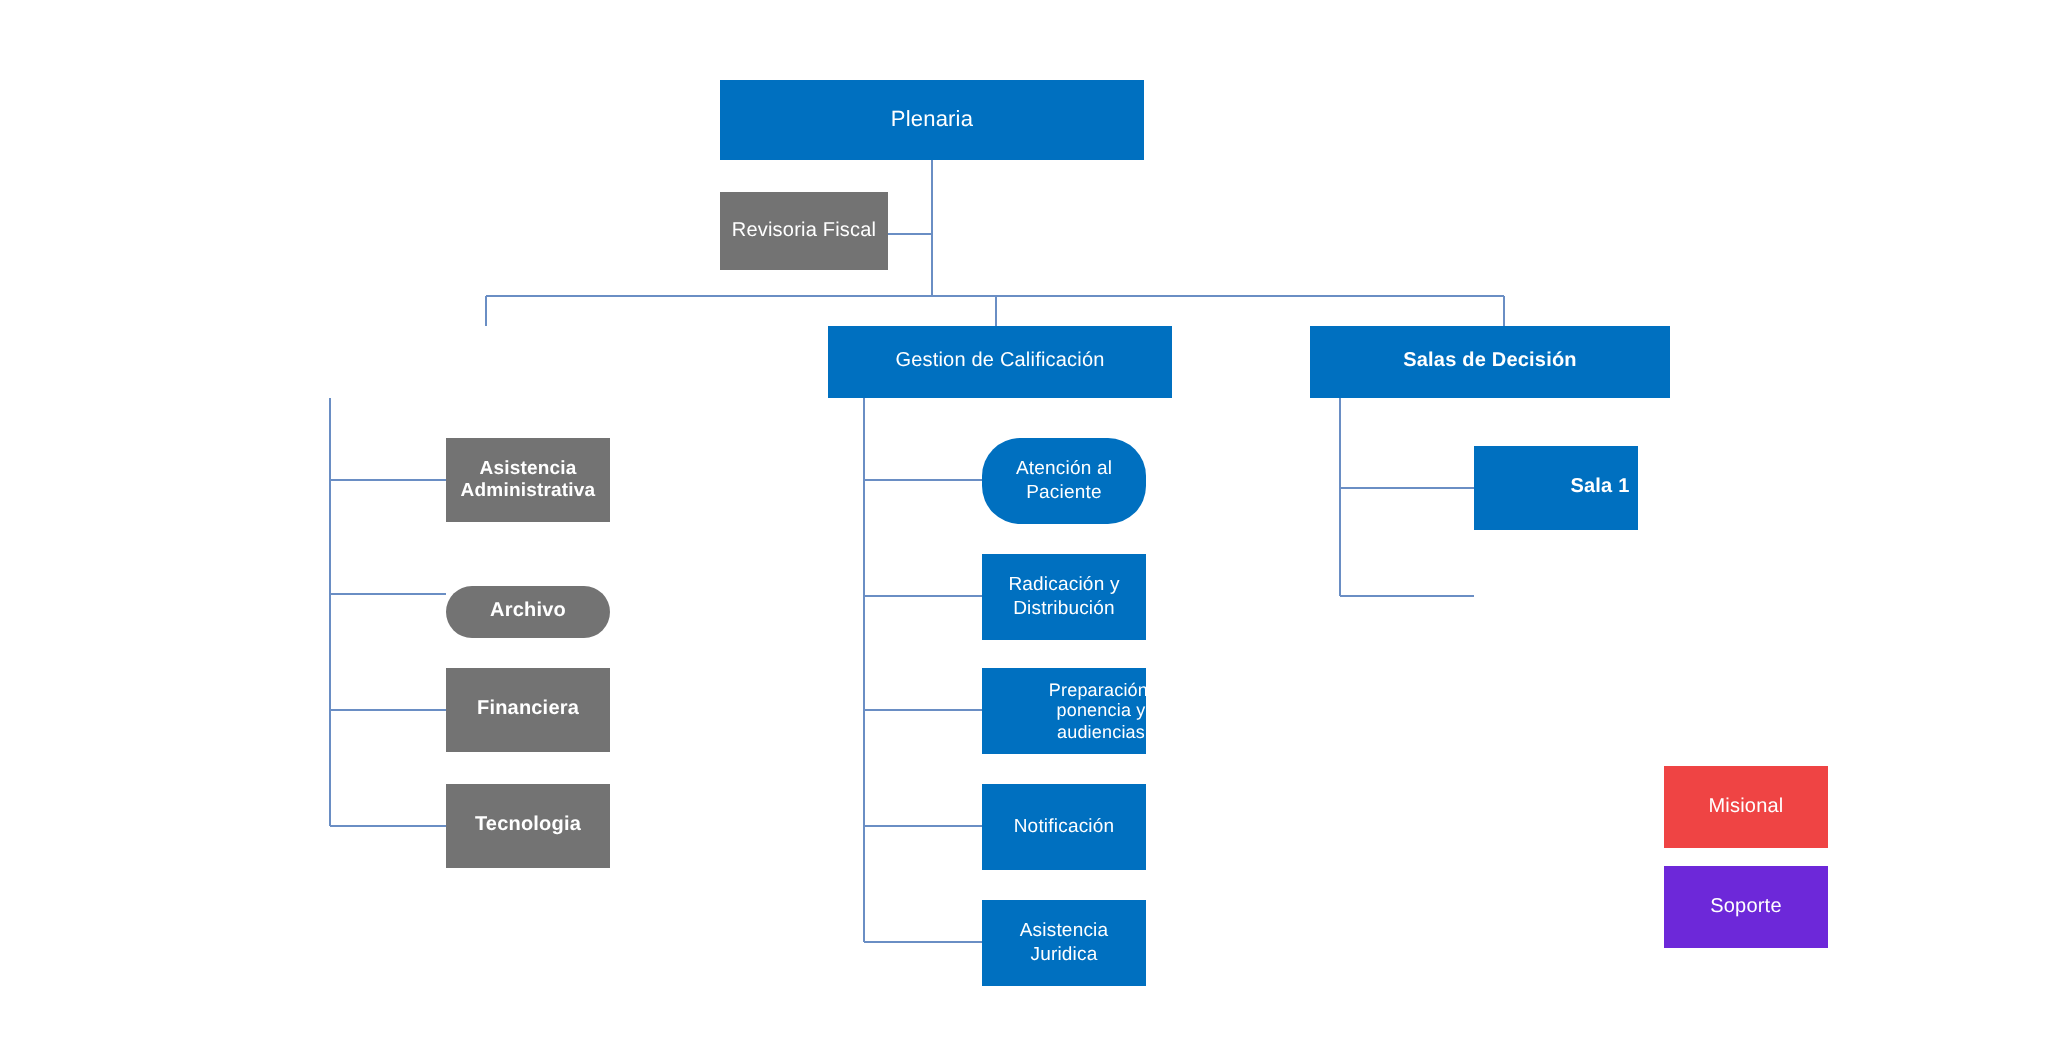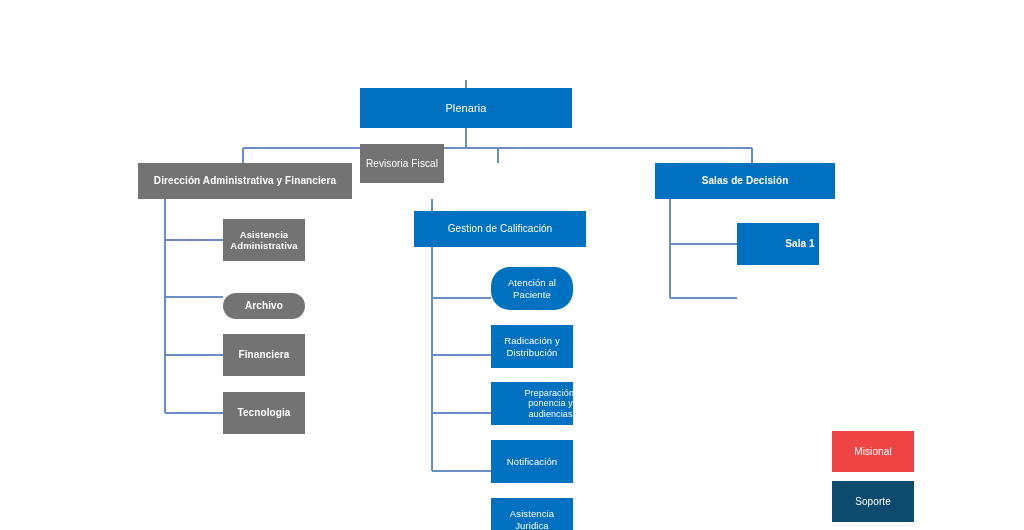--- a/index.html
+++ b/index.html
@@ -49,25 +49,25 @@
   .misional {
     background: #0070c0;
   }
   .soporte {
     background: #737373;
   }
   .legend-misional {
     background: #ef4444;
   }
   .legend-soporte {
-    background: #0c4a6e;
+    background: #6d28d9;
   }
 
   .bold   { font-weight: bold; }
-  .normal { font-weight: normal; margin-top: 48px; }
+  .normal { font-weight: normal; }
 
   .fs-11 { font-size: 11px; }
   .fs-10 { font-size: 10px; }
   .fs-95 { font-size: 9.5px; }
   .fs-9  { font-size: 9px; }
 </style>
 </head>
 <body>
 
 <div id="chart-canvas">
@@ -105,23 +105,20 @@
   </svg>
 
   <div class="node misional normal fs-11" style="left:360px; top:40px; width:212px; height:40px;">
     <span>Plenaria</span>
   </div>
 
   <div class="node soporte normal fs-10" style="left:360px; top:96px; width:84px; height:39px;">
     <span>Revisoria Fiscal</span>
   </div>
 
-  <div class="node soporte bold fs-10" style="left:138px; top:163px; width:214px; height:36px;">
-    <span>Dirección Administrativa y Financiera</span>
-  </div>
 
   <div class="node misional normal fs-10" style="left:414px; top:163px; width:172px; height:36px;">
     <span>Gestion de Calificación</span>
   </div>
 
   <div class="node misional bold fs-10" style="left:655px; top:163px; width:180px; height:36px;">
     <span>Salas de Decisión</span>
   </div>
 
   <div class="node soporte bold fs-95" style="left:223px; top:219px; width:82px; height:42px;">

